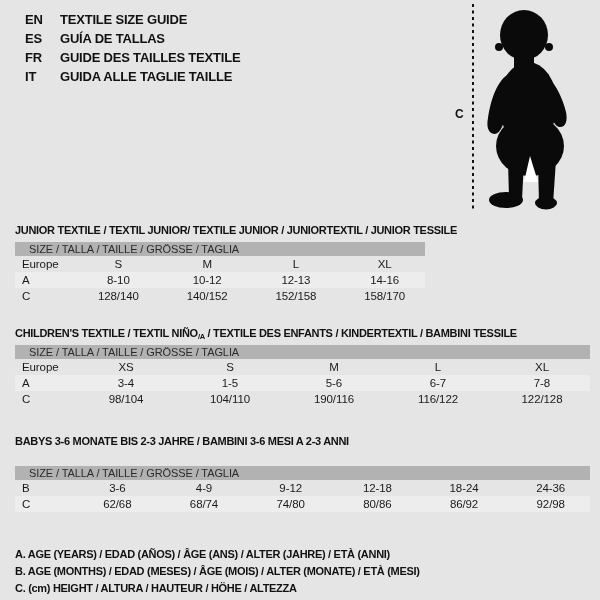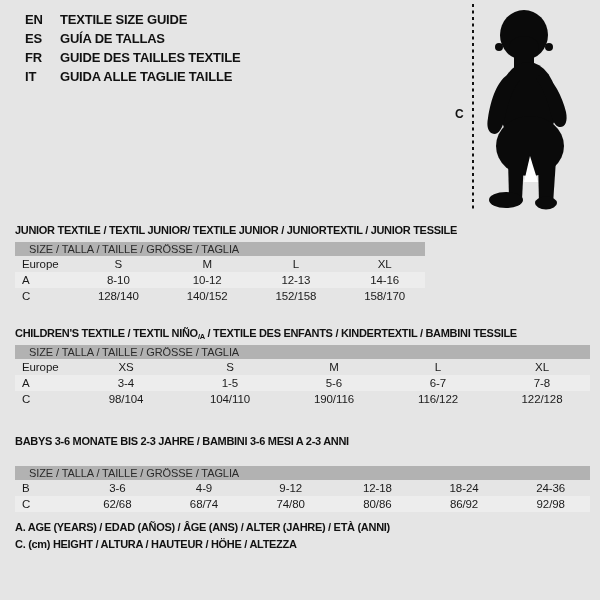--- a/index.html
+++ b/index.html
@@ -34,21 +34,21 @@
   #table2 { top:345px; width:575px; }
   #table3 { top:466px; width:575px; }
   .size-bar { background:#b2b2b2; height:14px; line-height:14px; padding-left:14px;
               font-size:11px; color:#2b2b2b; letter-spacing:-0.1px; }
   .trow { display:flex; height:16px; line-height:16px;gap:8px; }
   .trow .lbl { width:55px; padding-left:7px; }
   .trow .cell { flex:1; text-align:center; }
   .shade { background:#ededed; }
 
   
-  .legend { position:absolute; left:15px; top:519px; font-weight:bold;
+  .legend { position:absolute; left:15px; top:546px; font-weight:bold;
             font-size:11px; line-height:17px; letter-spacing:-0.3px; }
 </style>
 </head>
 <body>
 
 <div class="canvas">
 
   <div class="langs">
     <div class="lang-row">
       <span class="lang-code">EN</span>
@@ -169,16 +169,17 @@
       <span class="cell">68/74</span>
       <span class="cell">74/80</span>
       <span class="cell">80/86</span>
       <span class="cell">86/92</span>
       <span class="cell">92/98</span>
     </div>
   </div>
 
   <div class="legend">
     <div>A. AGE (YEARS) / EDAD (AÑOS) / ÂGE (ANS) / ALTER (JAHRE) / ETÀ (ANNI)</div>
+    <div>B. AGE (MONTHS) / EDAD (MESES) / ÂGE (MOIS) / ALTER (MONATE) / ETÀ (MESI)</div>
     <div>C. (cm) HEIGHT / ALTURA / HAUTEUR / HÖHE / ALTEZZA</div>
   </div>
 
 </div>
 
 </body></html>

